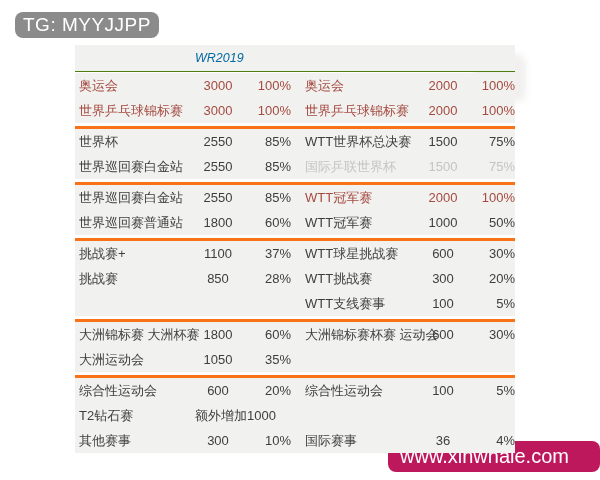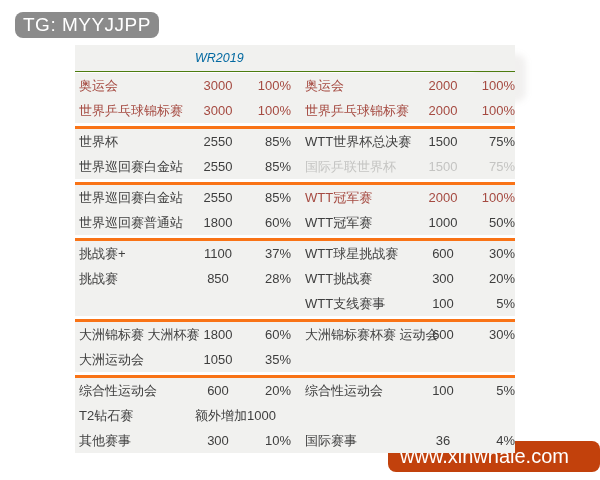--- a/index.html
+++ b/index.html
@@ -12,21 +12,21 @@
   .badge{
     position:absolute;color:#ffffff;display:flex;align-items:center;
     font-family:"Liberation Sans",sans-serif;
     border-radius:8px;
   }
   .badge.tl{
     left:15px;top:12px;width:136px;height:26px;background:#8b8b8b;
     font-size:19px;padding-left:8px;letter-spacing:.5px;
   }
   .badge.br{
-    right:0;top:441px;width:200px;height:31px;background:#c2410c;
+    right:0;top:441px;width:200px;height:31px;background:#be185d;
     font-size:20px;padding-left:12px;
   }
   
   .ghost{
     position:absolute;left:474px;top:54px;width:52px;height:48px;
     background:rgba(120,110,100,0.10);border-radius:10px;filter:blur(3px);
   }
   
   .tbl{
     position:absolute;left:75px;top:45px;width:440px;

